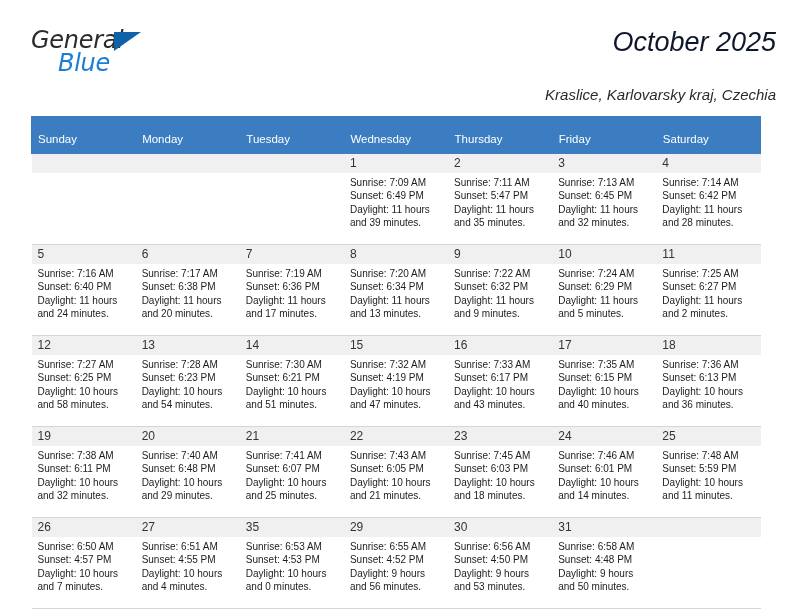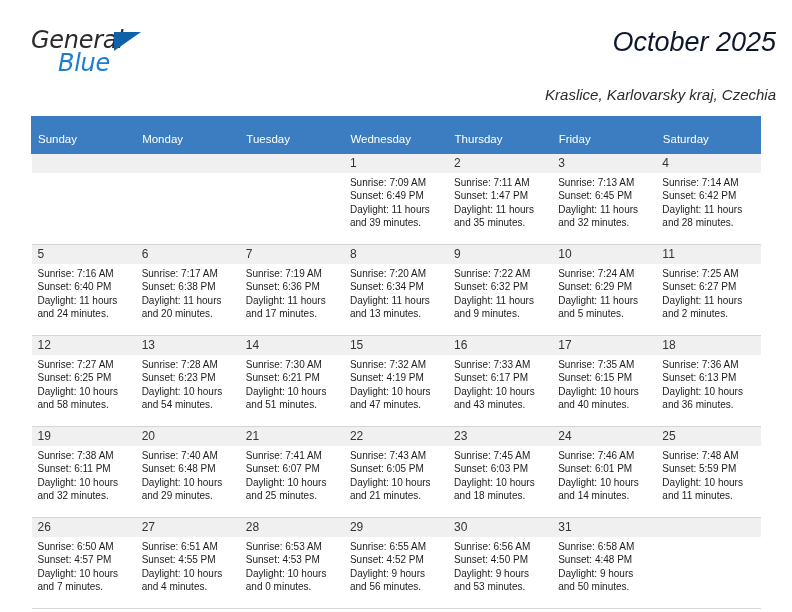--- a/index.html
+++ b/index.html
@@ -197,21 +197,21 @@
                 <div>Daylight: 11 hours</div>
                 <div>and 39 minutes.</div>
               </div>
             </div>
           </td>
           <td>
             <div class="cell-inner">
               <div class="daynum">2</div>
               <div class="details">
                 <div>Sunrise: 7:11 AM</div>
-                <div>Sunset: 1:47 PM</div>
+                <div>Sunset: 5:47 PM</div>
                 <div>Daylight: 11 hours</div>
                 <div>and 35 minutes.</div>
               </div>
             </div>
           </td>
           <td>
             <div class="cell-inner">
               <div class="daynum">3</div>
               <div class="details">
                 <div>Sunrise: 7:13 AM</div>
@@ -488,21 +488,21 @@
               <div class="details">
                 <div>Sunrise: 6:51 AM</div>
                 <div>Sunset: 4:55 PM</div>
                 <div>Daylight: 10 hours</div>
                 <div>and 4 minutes.</div>
               </div>
             </div>
           </td>
           <td>
             <div class="cell-inner">
-              <div class="daynum">28</div>
+              <div class="daynum">35</div>
               <div class="details">
                 <div>Sunrise: 6:53 AM</div>
                 <div>Sunset: 4:53 PM</div>
                 <div>Daylight: 10 hours</div>
                 <div>and 0 minutes.</div>
               </div>
             </div>
           </td>
           <td>
             <div class="cell-inner">

